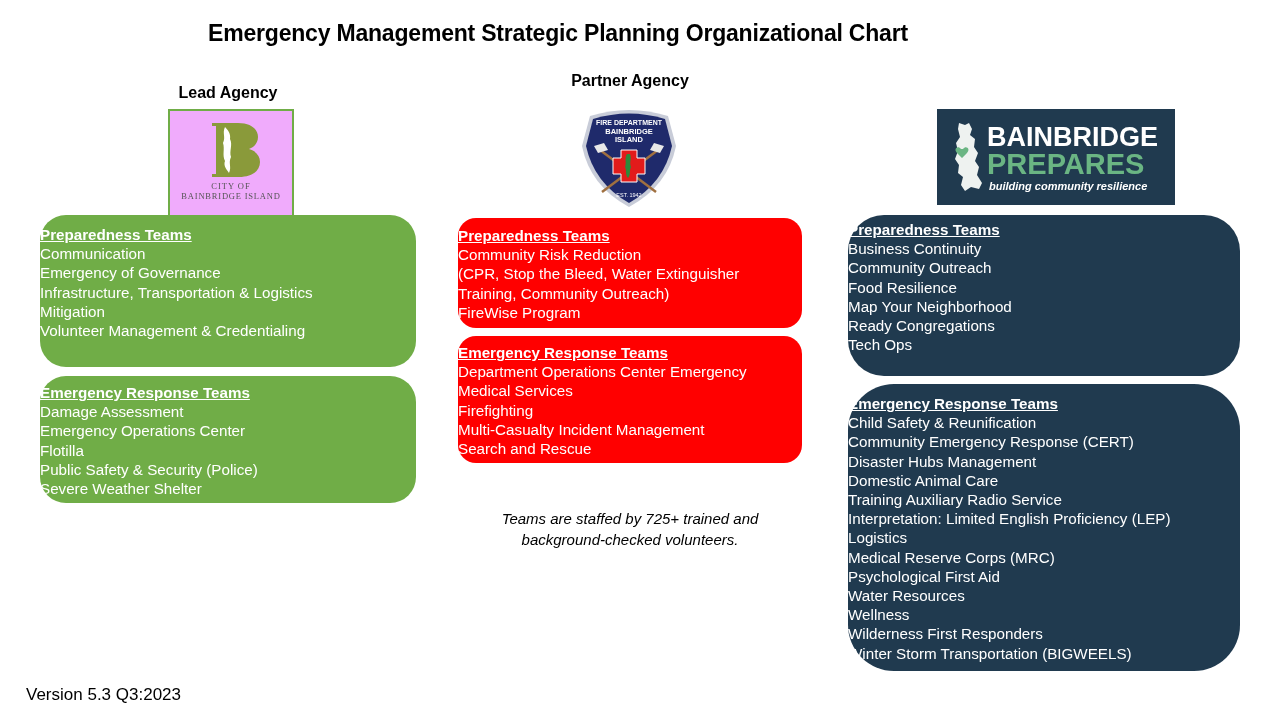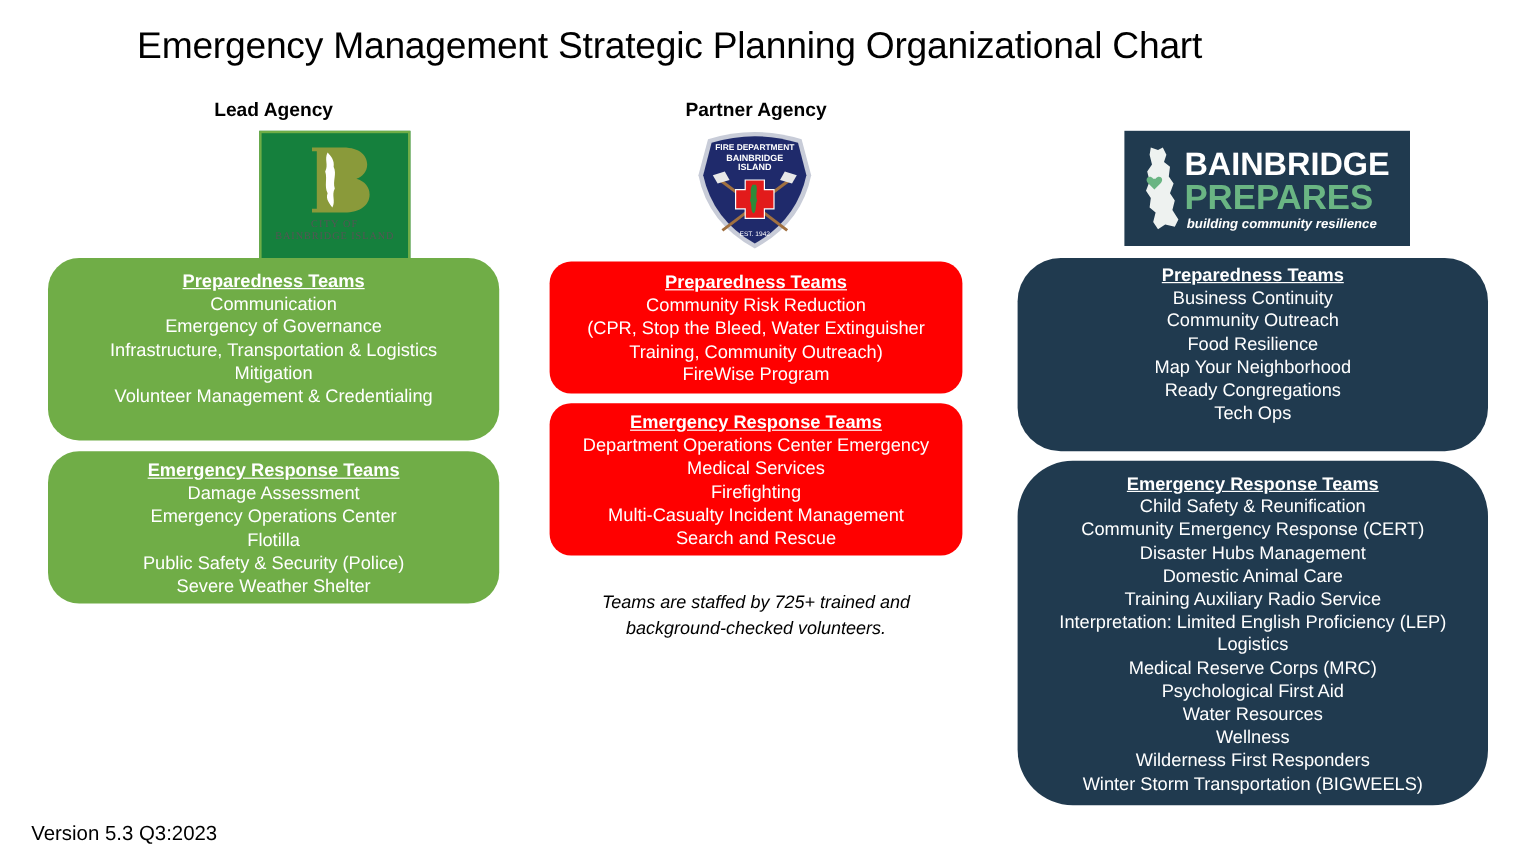--- a/index.html
+++ b/index.html
@@ -2,46 +2,46 @@
 <html><head>
 <meta charset="utf-8">
 <style>
   html, body { margin: 0; padding: 0; }
   body {
     width: 1280px; height: 720px; position: relative; overflow: hidden;
     background: #ffffff; font-family: "Liberation Sans", sans-serif; color: #000;
   }
   .title {
     position: absolute; left: 0; top: 20px; width: 1116px; text-align: center;
-    font-size: 31px; font-weight: normal; letter-spacing: -0.2px;
+    font-size: 23px; font-weight: bold; letter-spacing: -0.2px;
   }
   .col-head {
     position: absolute; text-align: center; font-size: 16px; font-weight: bold;
   }
   .logo { position: absolute; }
   .box {
-    position: absolute; color: #fff; text-align: center;
+    position: absolute; color: #fff; text-align: left;
     font-size: 15.2px; line-height: 19.2px; box-sizing: border-box;
   }
   .box .h { font-weight: bold; text-decoration: underline; }
   .green { background: #70ad47; border-radius: 26px; }
   .red { background: #ff0000; border-radius: 18px; }
   .navy { background: #203a4f; border-radius: 36px; }
   .note {
     position: absolute; font-style: italic; font-size: 15px; line-height: 21px; text-align: center;
   }
   .version { position: absolute; left: 26px; top: 685px; font-size: 17px; }
 </style>
 </head>
 <body>
 
 <div class="title">Emergency Management Strategic Planning Organizational Chart</div>
 
 <div class="col-head" style="left:128px;top:84px;width:200px;">Lead Agency</div>
-<div class="logo" style="left:168px;top:109px;width:126px;height:111px;border:2px solid #70ad47;box-sizing:border-box;background:#15803d;margin-left:48px;">
+<div class="logo" style="left:168px;top:109px;width:126px;height:111px;border:2px solid #70ad47;box-sizing:border-box;background:#f0abfc;">
   <svg width="122" height="94" viewBox="0 0 122 94">
     <path d="M42 12 h26 c14 0 20 7 20 14 c0 6 -4 10 -9 12 c7 2 11 7 11 13 c0 9 -8 15 -21 15 h-27 v-3 h4 v-48 h-4z" fill="#8a9a3a"></path>
     <path d="M55 16 c-3 6 1 10 -2 16 c2 6 -1 12 2 18 c-2 5 2 9 4 12 c3 -6 -1 -10 2 -16 c-2 -6 2 -12 -1 -18 c1 -5 -2 -9 -5 -12z" fill="#fff"></path>
     <text x="61" y="78" text-anchor="middle" font-family="Liberation Serif, serif" font-size="8.5" fill="#555" letter-spacing="1">CITY OF</text>
     <text x="61" y="88" text-anchor="middle" font-family="Liberation Serif, serif" font-size="8.5" fill="#555" letter-spacing="0.8">BAINBRIDGE ISLAND</text>
   </svg>
 </div>
 
 <div class="box green" style="left:40px;top:215px;width:376px;height:152px;padding-top:10px;">
   <div class="h">Preparedness Teams</div>
@@ -54,21 +54,21 @@
 
 <div class="box green" style="left:40px;top:376px;width:376px;height:127px;padding-top:7px;">
   <div class="h">Emergency Response Teams</div>
   <div>Damage Assessment</div>
   <div>Emergency Operations Center</div>
   <div>Flotilla</div>
   <div>Public Safety &amp; Security (Police)</div>
   <div>Severe Weather Shelter</div>
 </div>
 
-<div class="col-head" style="left:530px;top:84px;width:200px;">Partner Agency</div>
+<div class="col-head" style="left:530px;top:72px;width:200px;">Partner Agency</div>
 <div class="logo" style="left:578px;top:106px;width:102px;height:103px;">
   <svg width="102" height="103" viewBox="0 0 102 103">
     <path d="M12 10 Q51 -2 90 10 L98 40 Q90 80 51 101 Q12 80 4 40 Z" fill="#c8ccd8"></path>
     <path d="M15 13 Q51 2 87 13 L94 40 Q86 77 51 97 Q16 77 8 40 Z" fill="#1f2a6b"></path>
     <text x="51" y="19" text-anchor="middle" font-family="Liberation Sans, sans-serif" font-size="7" font-weight="bold" fill="#fff">FIRE DEPARTMENT</text>
     <text x="51" y="28" text-anchor="middle" font-family="Liberation Sans, sans-serif" font-size="7.5" font-weight="bold" fill="#fff">BAINBRIDGE</text>
     <text x="51" y="36" text-anchor="middle" font-family="Liberation Sans, sans-serif" font-size="7.5" font-weight="bold" fill="#fff">ISLAND</text>
     <line x1="22" y1="44" x2="78" y2="86" stroke="#a07040" stroke-width="2.5"></line>
     <line x1="80" y1="44" x2="24" y2="86" stroke="#a07040" stroke-width="2.5"></line>
     <path d="M16 40 l10 -3 l4 7 l-10 3z" fill="#e8e8e8"></path>
@@ -89,21 +89,21 @@
 
 <div class="box red" style="left:458px;top:336px;width:344px;height:127px;padding-top:7px;">
   <div class="h">Emergency Response Teams</div>
   <div>Department Operations Center Emergency</div>
   <div>Medical Services</div>
   <div>Firefighting</div>
   <div>Multi-Casualty Incident Management</div>
   <div>Search and Rescue</div>
 </div>
 
-<div class="note" style="left:460px;top:492px;width:340px;">
+<div class="note" style="left:460px;top:508px;width:340px;">
   <div>Teams are staffed by 725+ trained and</div>
   <div>background-checked volunteers.</div>
 </div>
 
 <div class="col-head" style="left:934px;top:87px;width:250px;margin-top:40px;">Community Nonprofit</div>
 <div class="logo" style="left:937px;top:109px;width:238px;height:96px;background:#203a4f;">
   <svg width="238" height="96" viewBox="0 0 238 96">
     <path d="M22 14 l6 2 l4 -2 l3 6 l-2 6 l5 4 l-1 8 l4 6 l-3 8 l4 6 l-2 8 l5 8 l-3 6 l-8 -2 l-6 4 l-4 -6 l2 -8 l-5 -4 l1 -8 l-4 -6 l3 -8 l-2 -8 l4 -6 l-2 -8z" fill="#eef2f0"></path>
     <path d="M24 40 c-3 -4 -8 0 -4 4 l5 5 l5 -5 c4 -4 -1 -8 -4 -4z" fill="#6ab583"></path>
     <text x="50" y="37" font-family="Liberation Sans, sans-serif" font-size="27" font-weight="bold" fill="#ffffff">BAINBRIDGE</text>

